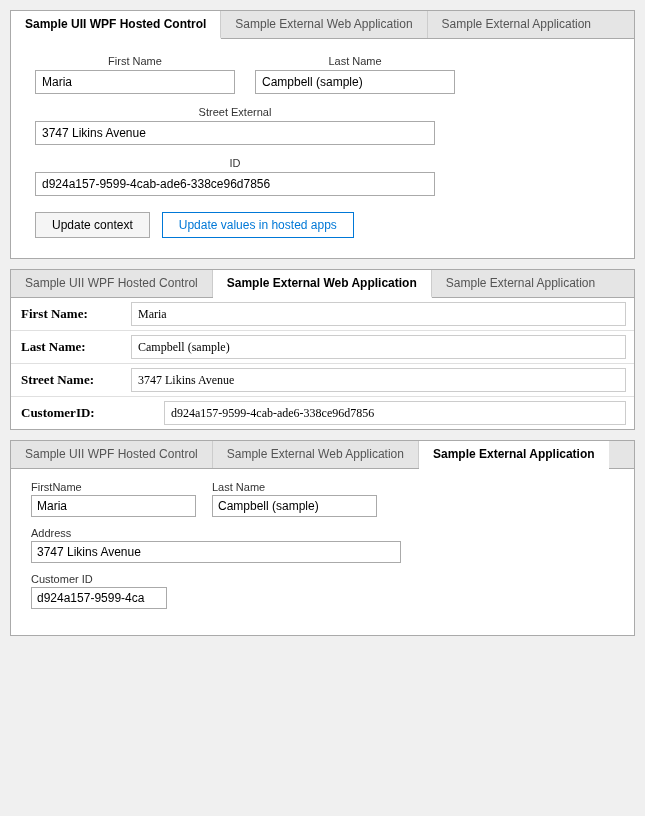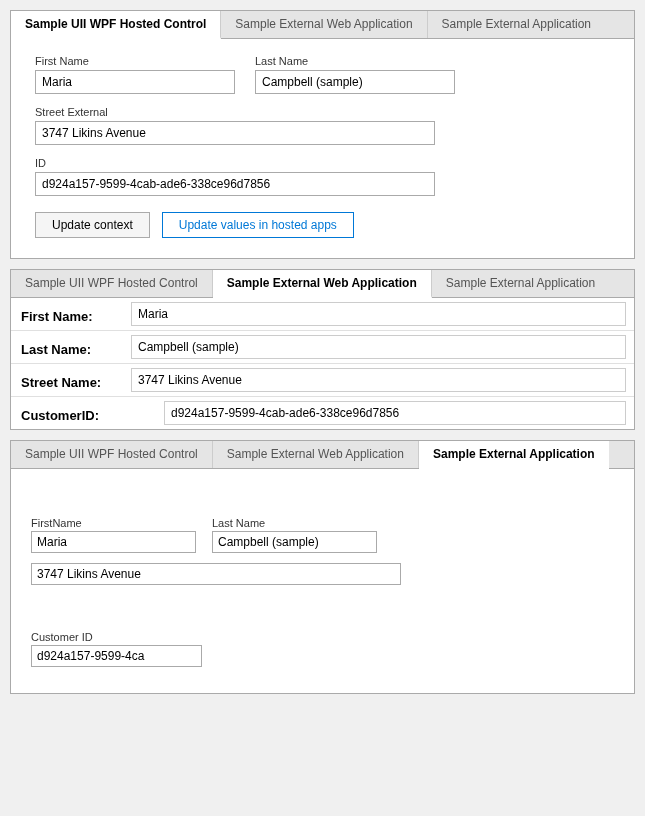--- a/index.html
+++ b/index.html
@@ -55,20 +55,21 @@
 
     .field-group {
       display: flex;
       gap: 20px;
       margin-bottom: 12px;
     }
 
     .field {
       display: flex;
       flex-direction: column;
+      align-items: center;
     }
 
     .field label {
       font-size: 11px;
       color: #333;
       margin-bottom: 3px;
     }
 
     .field input {
       border: 1px solid #aaa;
@@ -113,23 +114,24 @@
       color: #0078d7;
     }
 
     
     .table-content {
       padding: 0;
     }
 
     .data-row {
       display: flex;
-      align-items: flex-end;
+      align-items: center;
       border-bottom: 1px solid #e0e0e0;
       min-height: 30px;
+      font-family: Liberation Serif, serif;
     }
 
     .data-row:last-child {
       border-bottom: none;
       gap: 33px;
     }
 
     .data-label {
       font-weight: bold;
       font-size: 13px;
@@ -163,21 +165,20 @@
 
     .panel3-field {
       display: flex;
       flex-direction: column;
     }
 
     .panel3-field label {
       font-size: 11px;
       color: #333;
       margin-bottom: 2px;
-      margin-top: 36px;
     }
 
     .panel3-field input {
       border: 1px solid #aaa;
       padding: 2px 5px;
       font-size: 12px;
       height: 22px;
       background: #fff;
       color: #000;
       outline: none;
@@ -185,21 +186,21 @@
 
     .panel3-field-narrow input {
       width: 165px;
     }
 
     .panel3-field-wide input {
       width: 370px;
     }
 
     .panel3-field-id input {
-      width: 171px;
+      width: 136px;
     }
   </style>
 </head>
 <body>
 
 <div class="panel">
   <div class="tab-bar">
     <div class="tab active">Sample UII WPF Hosted Control</div>
     <div class="tab">Sample External Web Application</div>
     <div class="tab">Sample External Application</div>
@@ -279,20 +280,21 @@
         <input type="text" value="Maria" style="">
       </div>
       <div class="panel3-field panel3-field-narrow">
         <label>Last Name</label>
         <input type="text" value="Campbell (sample)" style="">
       </div>
     </div>
 
     <div class="panel3-row">
       <div class="panel3-field panel3-field-wide">
+        <label>Address</label>
         <input type="text" value="3747 Likins Avenue" style="">
       </div>
     </div>
 
     <div class="panel3-row">
       <div class="panel3-field panel3-field-id">
         <label>Customer ID</label>
         <input type="text" value="d924a157-9599-4ca" style="">
       </div>
     </div>

